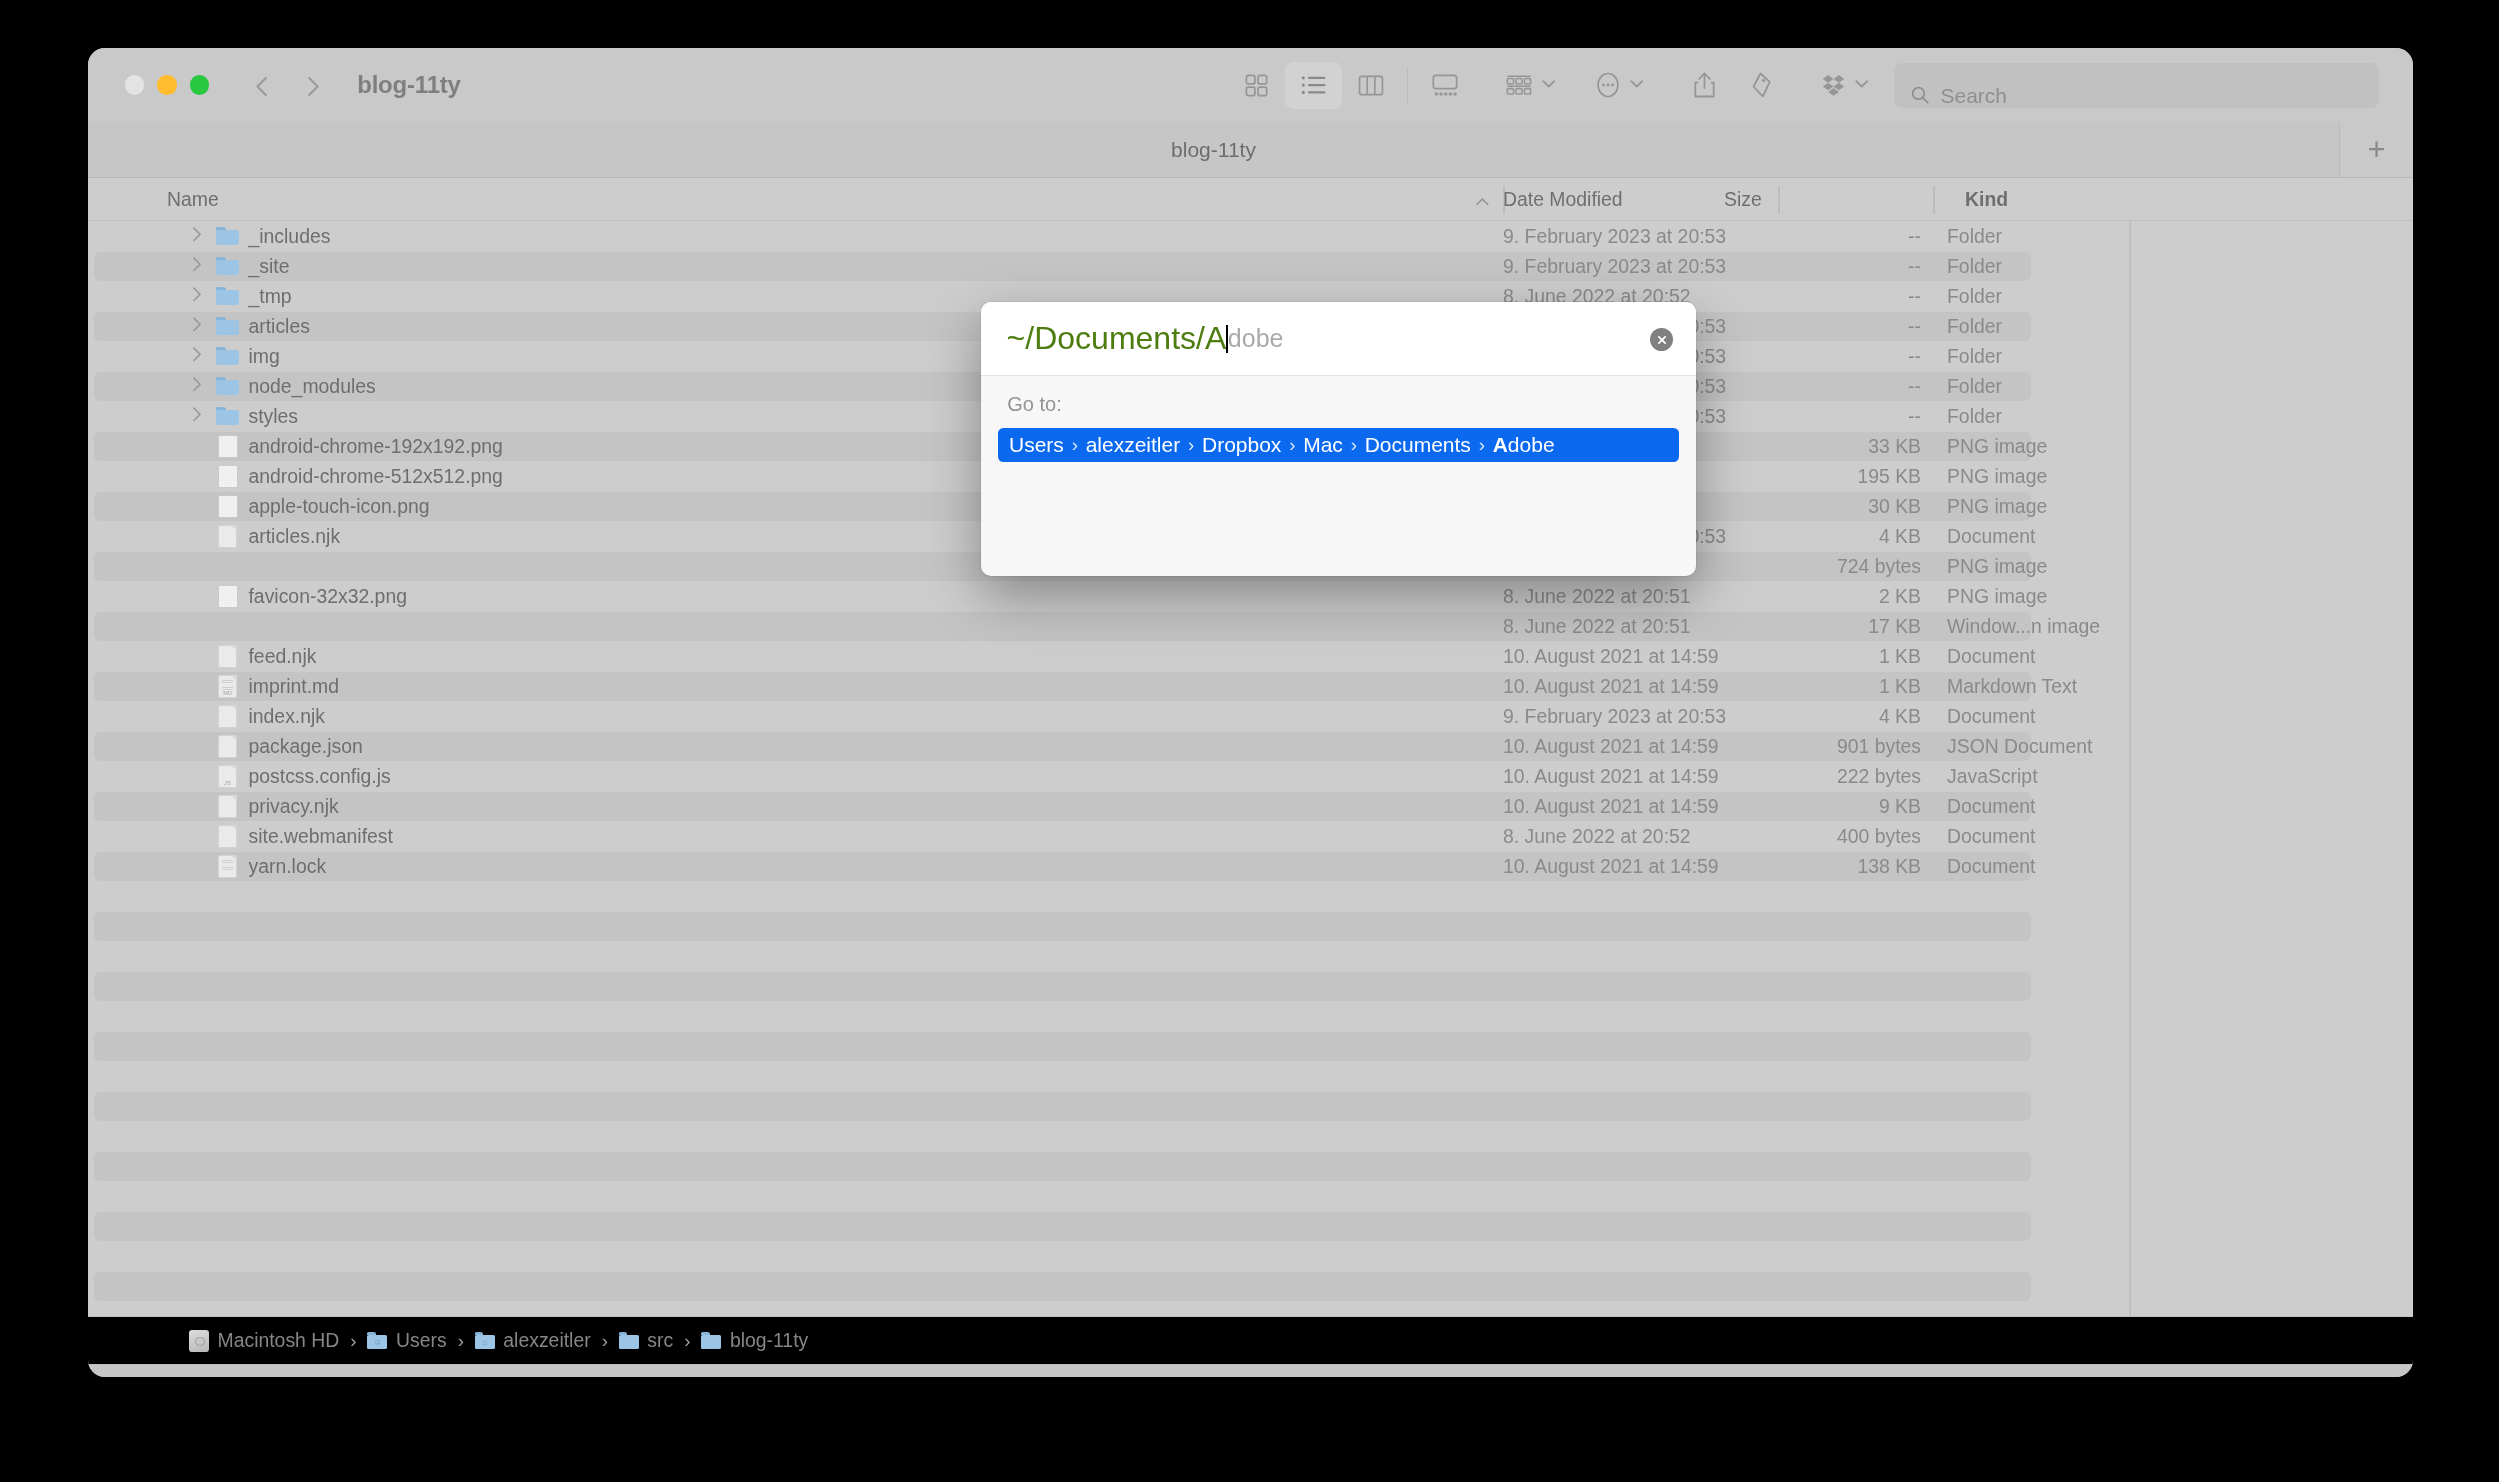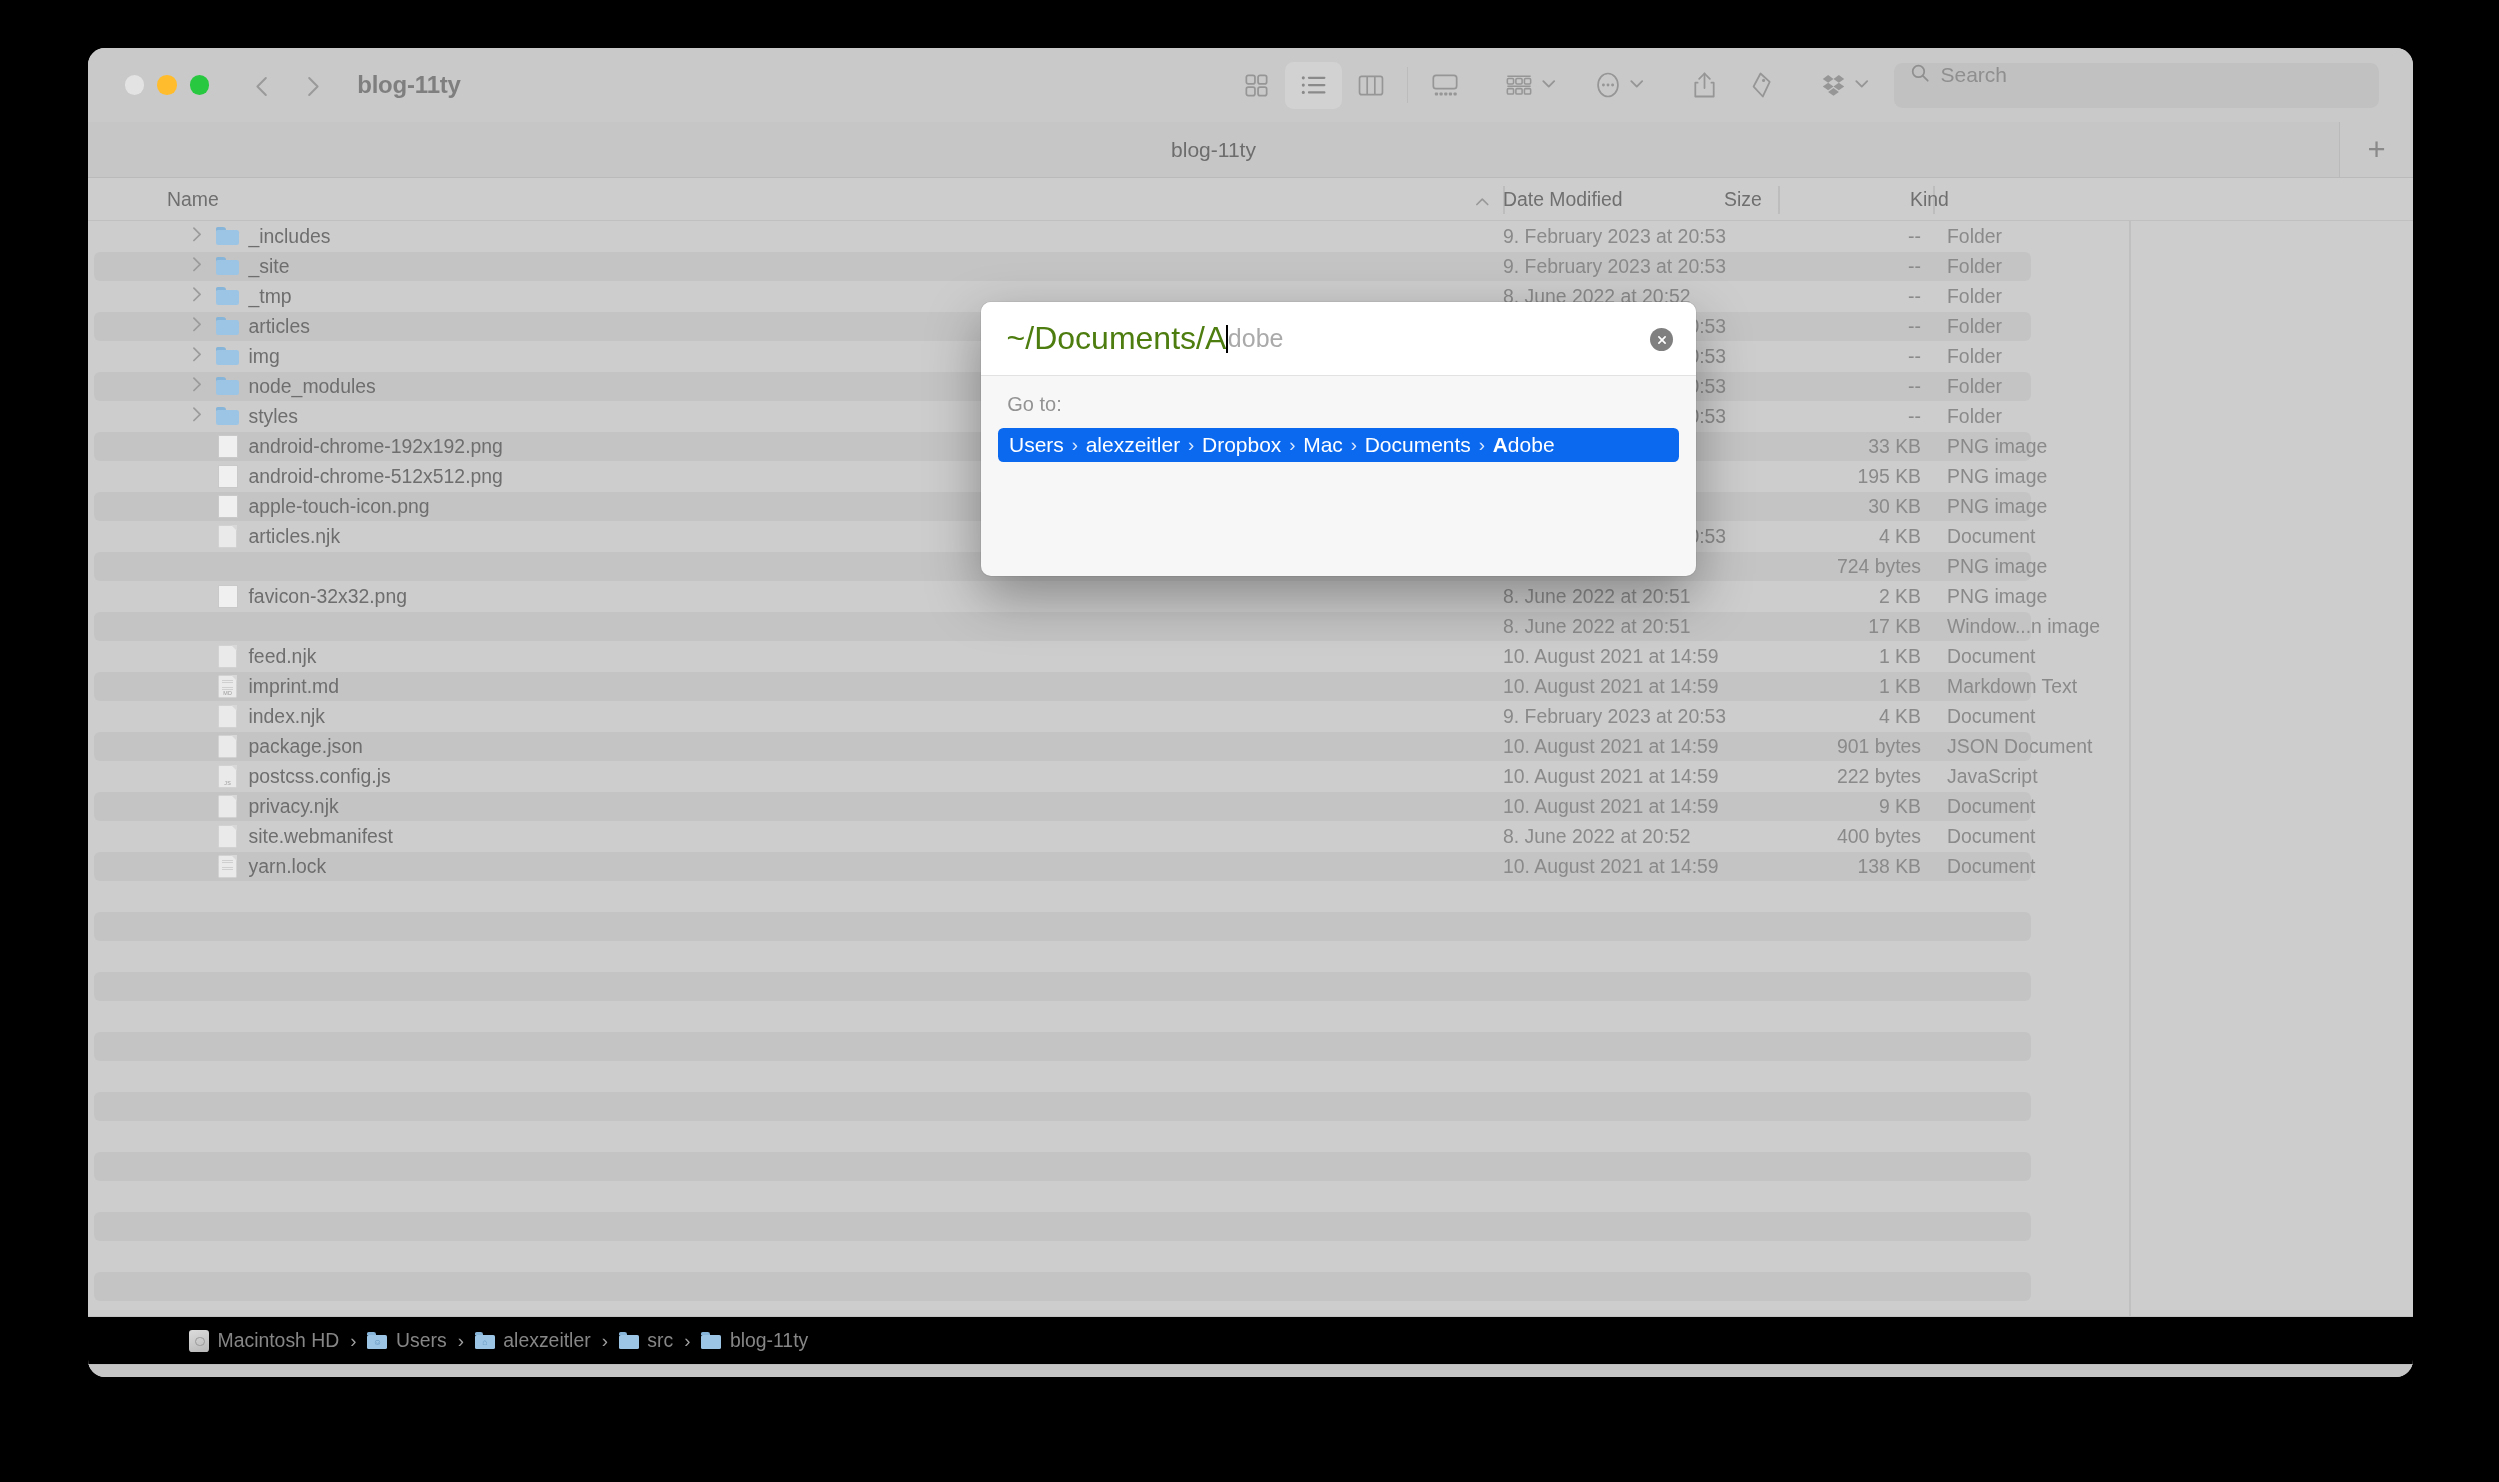--- a/index.html
+++ b/index.html
@@ -78,21 +78,21 @@
     display: flex; align-items: center; gap: 0; padding-right: 34px;
   }
   .iconbtn {
     width: 56px; height: 47px;
     display: flex; align-items: center; justify-content: center;
   }
   .searchbox {
     width: 485px; height: 45px;
     background: #c1c1c1;
     border-radius: 8.5px;
-    display: flex; align-items: flex-start;
+    display: flex; align-items: flex-end;
     padding: 0 15.5px;
     gap: 11px;
     margin-left: 18.6px;
   }
   .search-ph { font-size: 21px; color: #8f8f8f; }
 
   
   .tabbar {
     position: relative;
     height: 56px;
@@ -469,21 +469,21 @@
       </div>
       <div class="ch-divider" style="left:1415px;"></div>
       <div class="ch" style="left:1415px;">
         <span>Date Modified</span>
       </div>
       <div class="ch-divider" style="left:1690px;"></div>
       <div class="ch" style="left:1636px;">
         <span>Size</span>
       </div>
       <div class="ch-divider" style="left:1845px;"></div>
-      <div class="ch" style="left:1822px;">
+      <div class="ch" style="left:1877px;font-weight:bold;">
         <span>Kind</span>
       </div>
     </div>
 
     <div class="filelist" id="filelist">
       <div class="list-divider"></div>
     <div class="row">
           <div class="cell c-name">
             <span class="disclosure">
               <span><svg width="14" height="18.6" viewBox="0 0 18 24">

